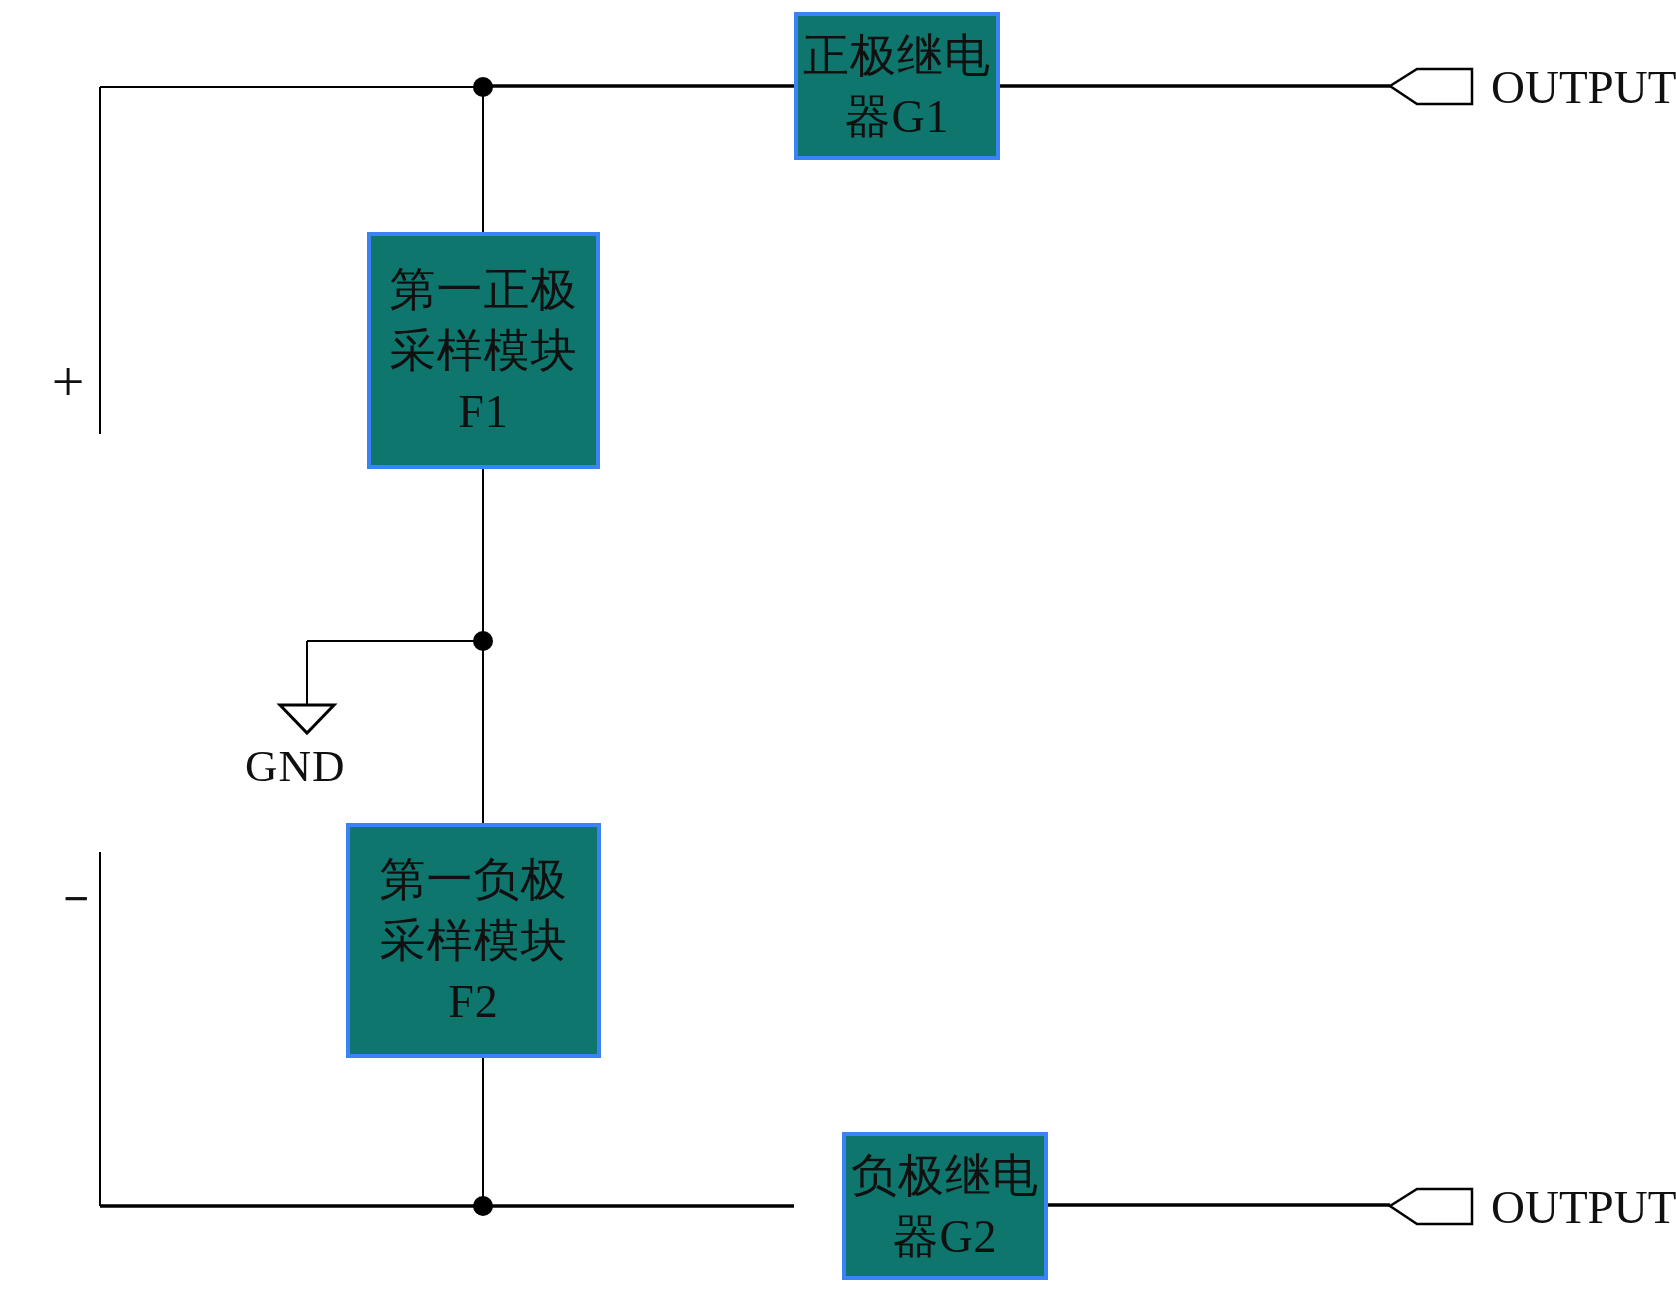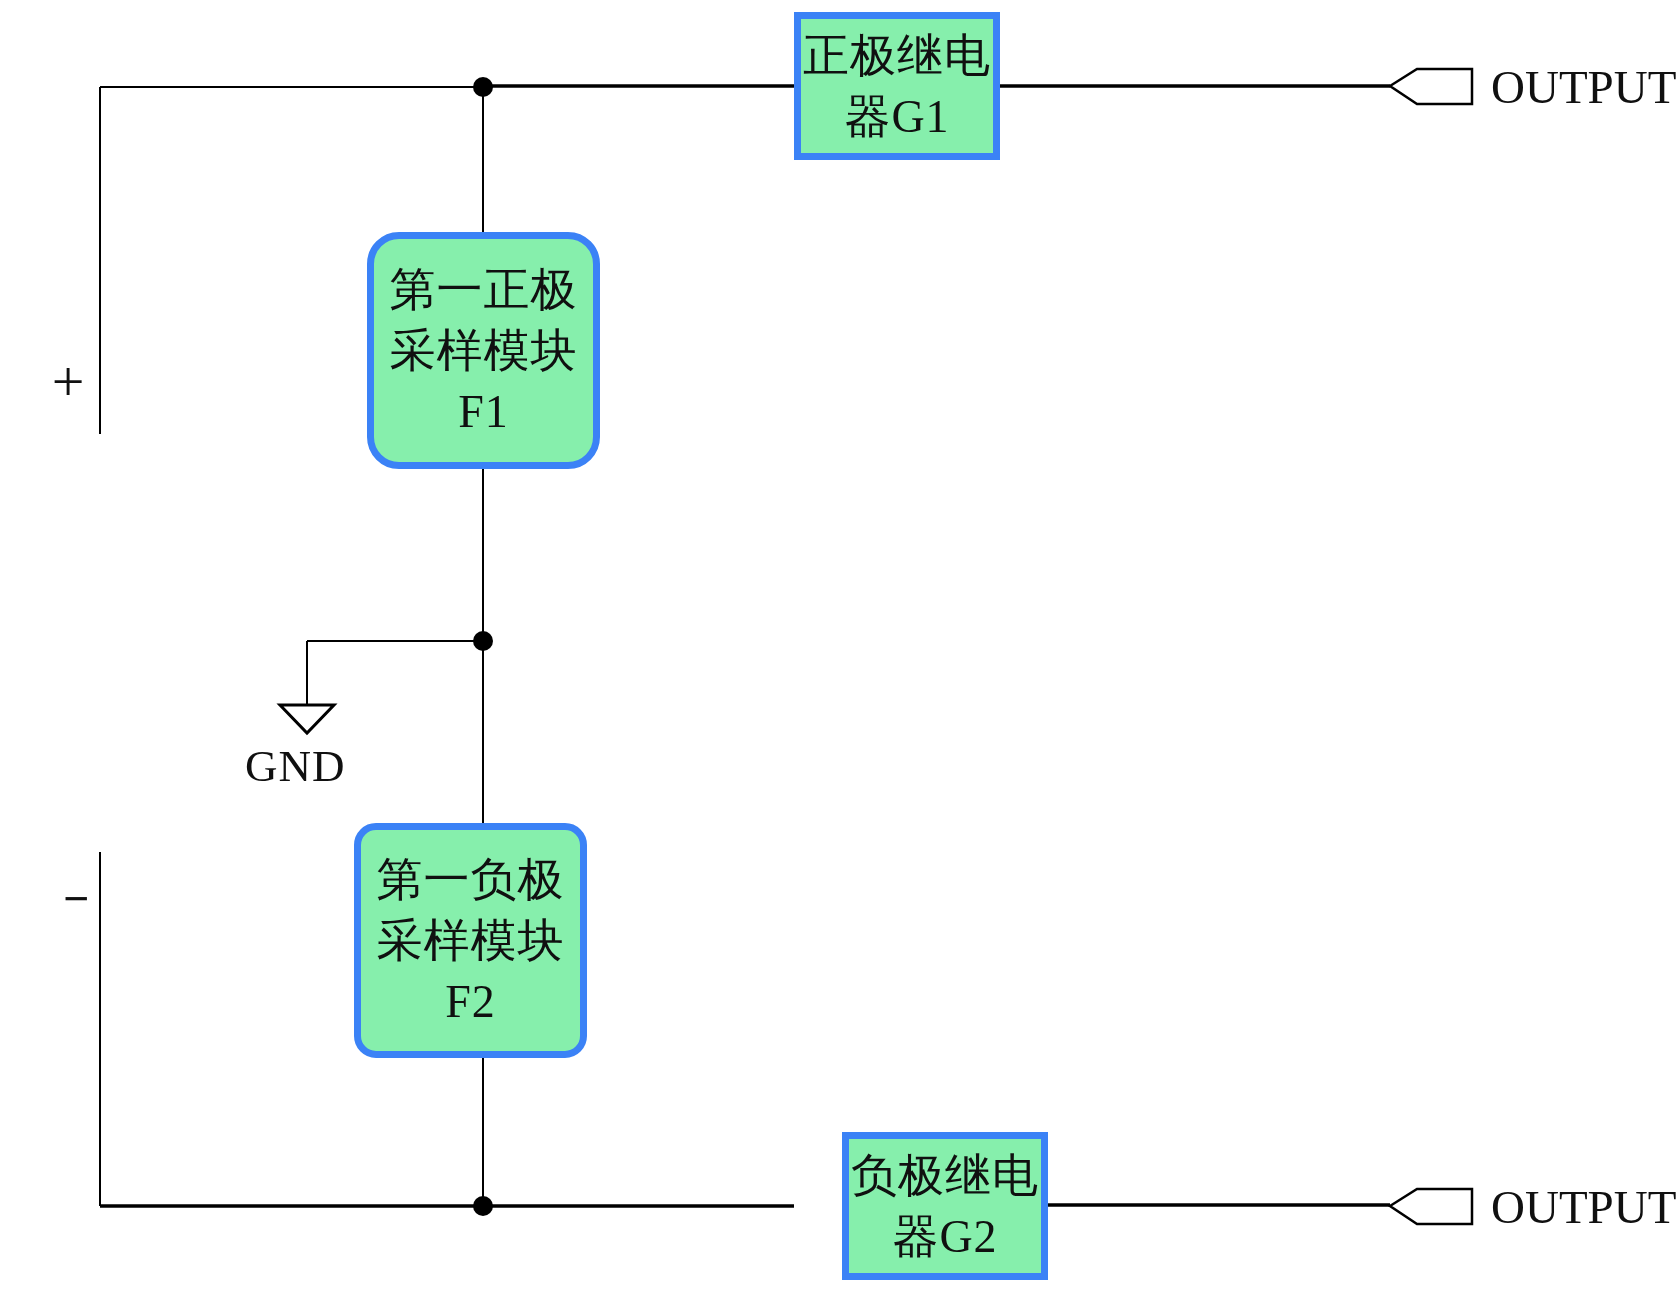--- a/index.html
+++ b/index.html
@@ -9,40 +9,40 @@
     width: 1676px;
     height: 1291px;
     background: #ffffff;
     font-family: "Liberation Serif", "DejaVu Serif", serif;
     color: #101010;
     overflow: hidden;
   }
   .wires { position: absolute; left: 0; top: 0; width: 1676px; height: 1291px; }
   .box {
     position: absolute;
-    border: 7px solid #3b82f6;
-    background: #86efac;
+    border: 4px solid #3b82f6;
+    background: #0f766e;
     display: flex;
     flex-direction: column;
     align-items: center;
     justify-content: center;
     text-align: center;
   }
   .box .ln { font-size: 46px; line-height: 61px; letter-spacing: 1px; white-space: nowrap; }
   .battery .ln { font-size: 47px; line-height: 57px; letter-spacing: 2px; }
   .lbl { position: absolute; white-space: nowrap; }
   .plus-lbl  { left: 38px;  top: 348px;  width: 60px; text-align: center; font-size: 58px; font-weight: 400; }
   .minus-lbl { left: 46px;  top: 872px;  width: 60px; text-align: center; font-size: 46px; font-weight: 600; }
   .gnd-lbl   { left: 245px; top: 740px;  width: 124px; text-align: left; font-size: 45px; letter-spacing: 1px; }
   .out-pos   { left: 1491px; top: 60px;  font-size: 47px; letter-spacing: 0px; }
   .out-neg   { left: 1491px; top: 1180px; font-size: 47px; letter-spacing: 0px; }
   .g1 { left: 794px; top: 12px;   width: 206px; height: 148px; }
   .g2 { left: 794px; top: 1132px; width: 206px; height: 148px; margin-left: 48px; }
-  .f1 { left: 367px; top: 232px;  width: 233px; height: 237px; border-radius: 32px; }
-  .f2 { left: 354px; top: 823px;  width: 233px; height: 235px; border-radius: 22px; }
+  .f1 { left: 367px; top: 232px;  width: 233px; height: 237px; }
+  .f2 { left: 346px; top: 823px;  width: 255px; height: 235px; }
   .battery { left: 12px; top: 434px; width: 176px; height: 418px; }
 </style>
 </head>
 <body>
 
 <div class="canvas">
 
   <svg class="wires" viewBox="0 0 1676 1291" xmlns="http://www.w3.org/2000/svg">
 
     <path d="M100 87 H483" stroke="#000" stroke-width="2" fill="none"></path>

